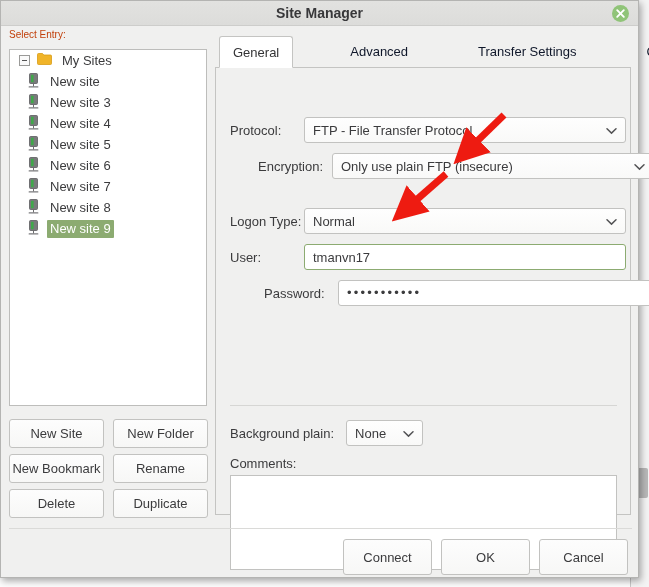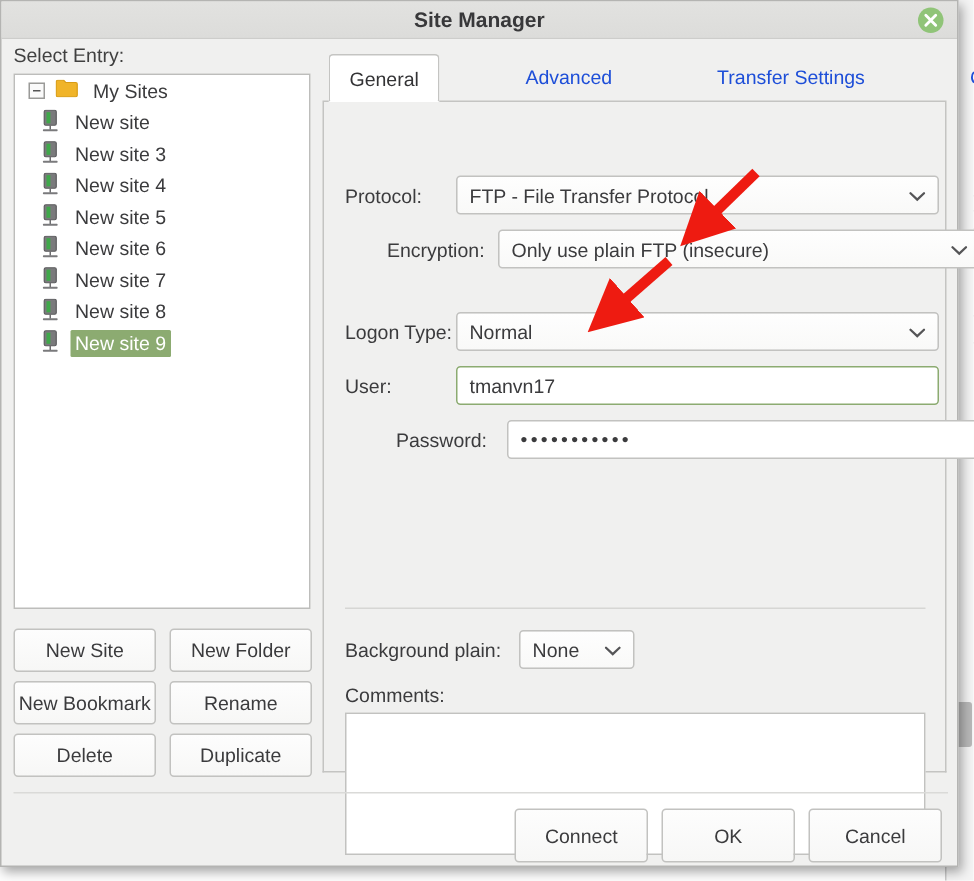--- a/index.html
+++ b/index.html
@@ -56,21 +56,21 @@
     position: absolute; right: 9px; top: 4px;
     width: 17px; height: 17px; border-radius: 50%;
     background: #90c478;
     cursor: pointer;
   }
   #close-btn svg { position: absolute; left: 3px; top: 3px; }
 
   
   #select-entry-label {
     position: absolute; left: 8px; top: 28px;
-    font-size: 13px; color: #404040;
+    font-size: 10px; color: #c2410c;
   }
   #tree-panel {
     position: absolute; left: 8px; top: 48px;
     width: 198px; height: 357px;
     background: #ffffff;
     border: 1px solid #bdbdbb;
     overflow: hidden;
   }
   .tree-row {
     position: relative; height: 21px;
@@ -127,21 +127,21 @@
   #tabstrip {
     position: relative; height: 33px;
     border-bottom: 1px solid #c4c4c2;
     display: flex; align-items: flex-end;
     padding-left: 4px;
     gap: 44px;
   }
   .tab {
     height: 32px; line-height: 32px;
     padding: 0 13px;
-    font-size: 13px; color: #1d4ed8;
+    font-size: 13px; color: #0f172a;
     cursor: pointer;
     position: relative; top: 1px;
     white-space: nowrap;
   }
   .tab.active {
     background: #ffffff;
     border: 1px solid #c4c4c2;
     border-bottom: 1px solid #ffffff;
     border-radius: 3px 3px 0 0;
     color: #333335;

